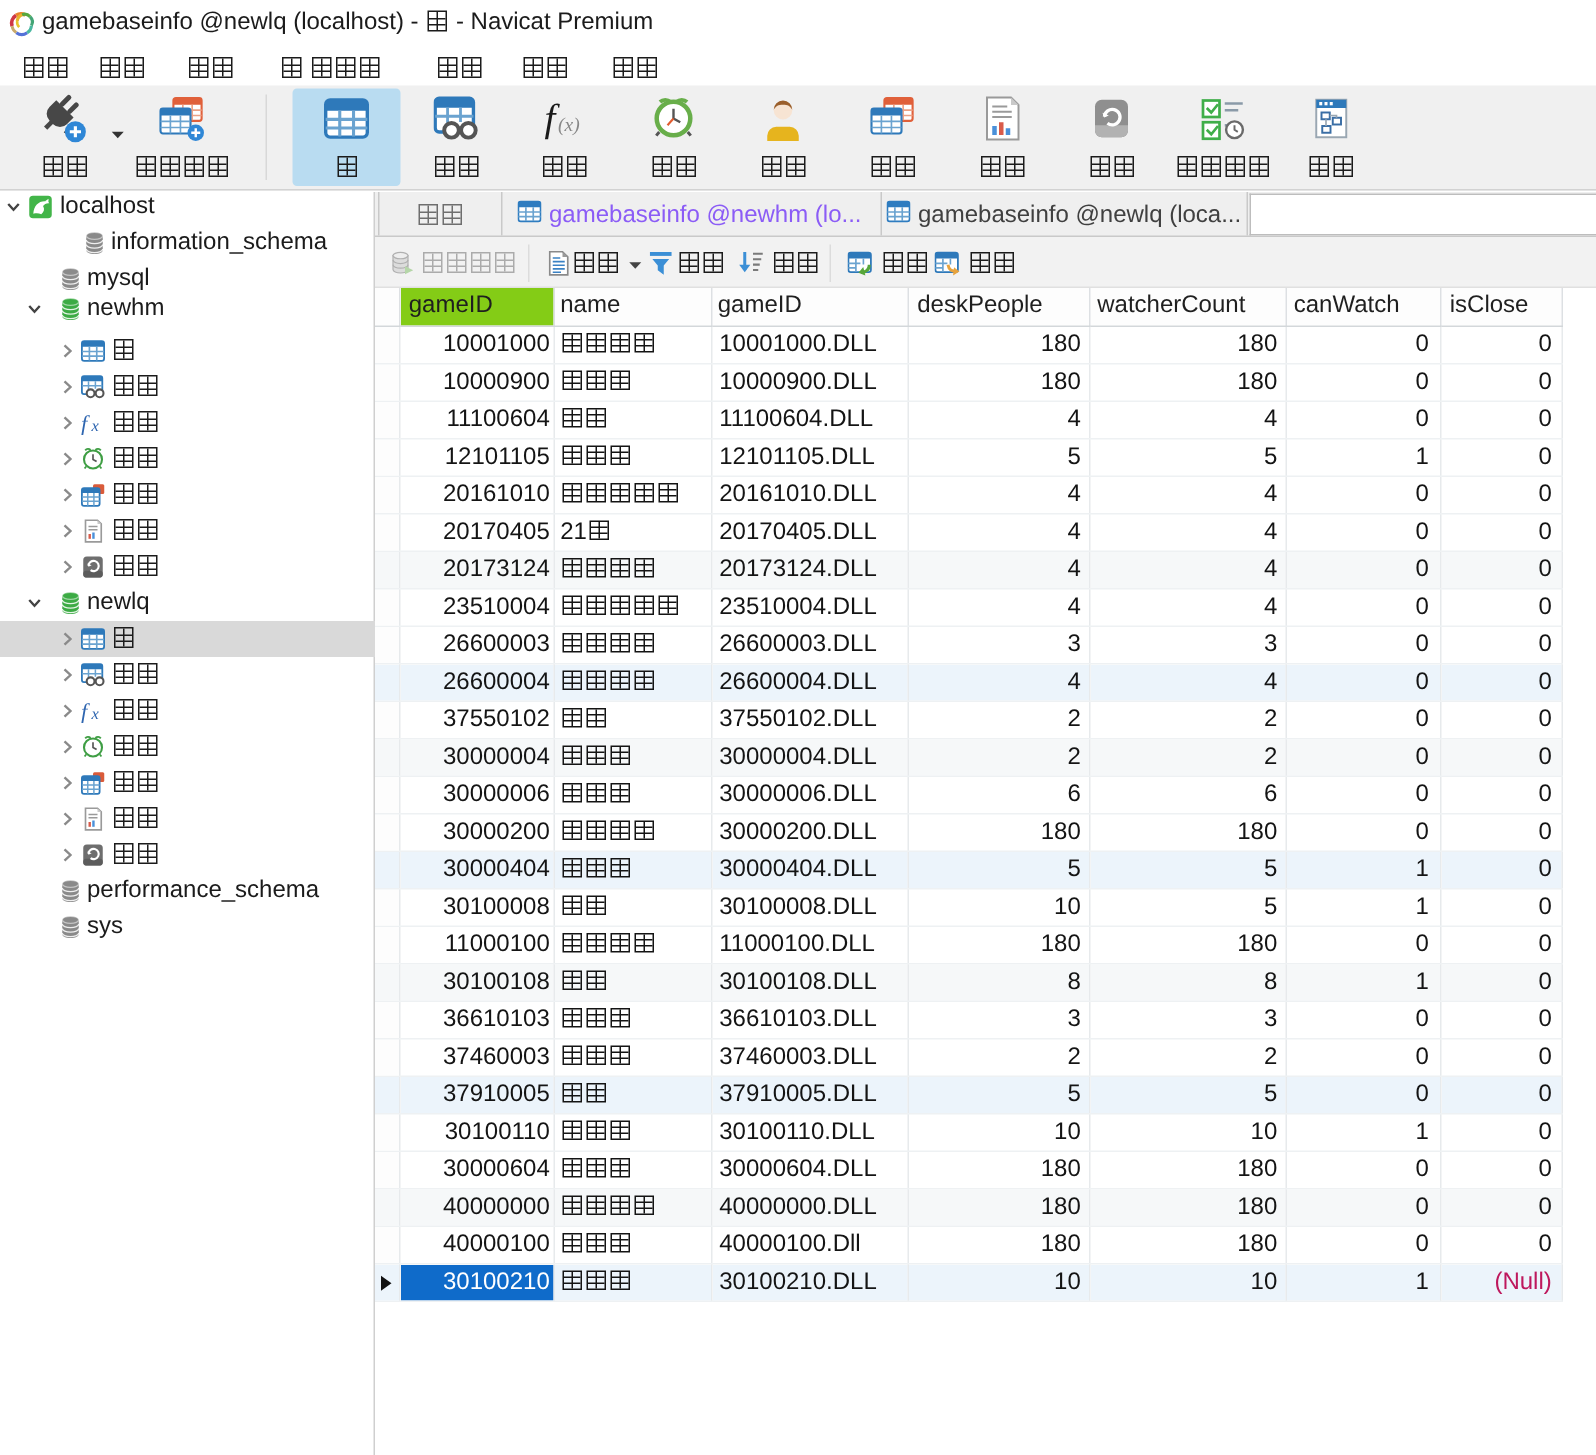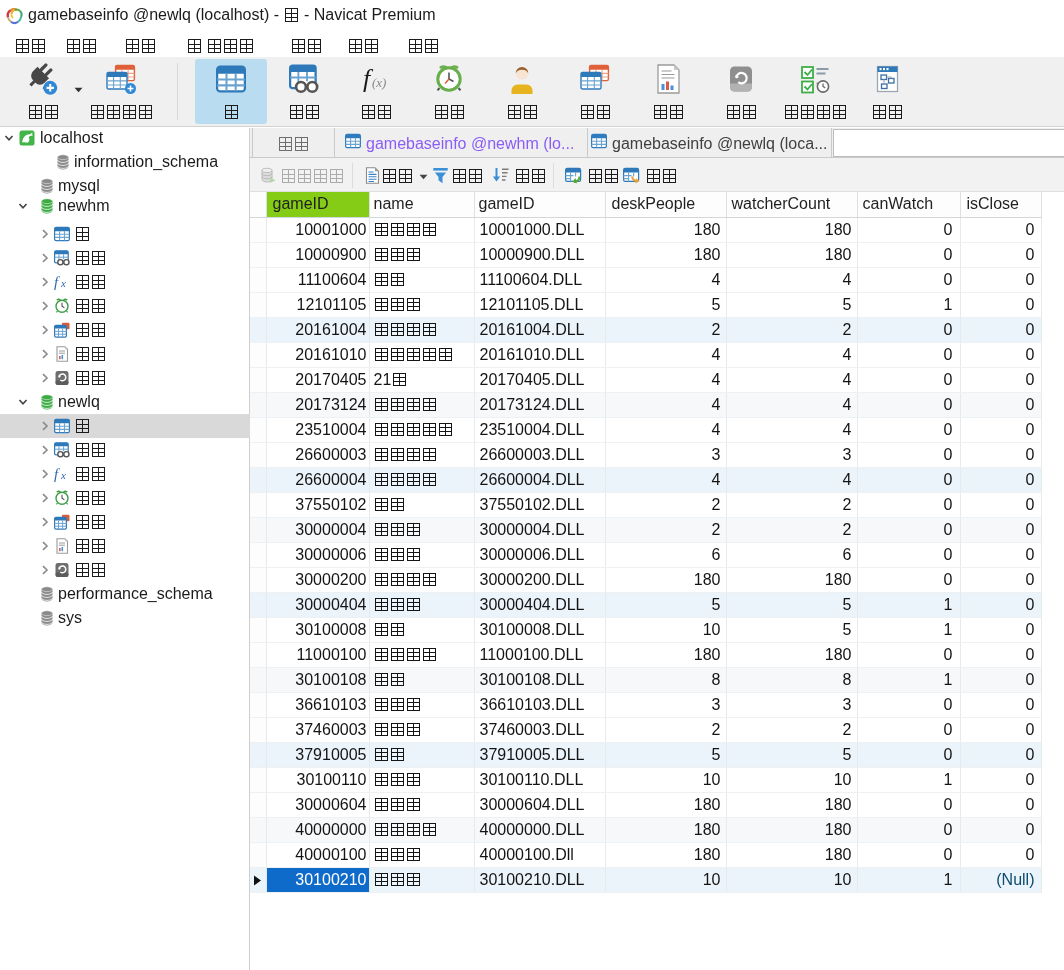--- a/index.html
+++ b/index.html
@@ -465,21 +465,21 @@
 #grid th.sel{background:#84cc16}
 #grid th.s0{padding:0}
 #grid td{border-right:1px solid #e7eaec;border-bottom:1px solid #eef1f3;background:#fff;color:#141414}
 #grid td.n{text-align:right}
 #grid td.t{text-align:left;padding-left:4px}
 #grid tr.sh td{background:#ecf4fb}
 #grid tr.gr td{background:#f6f8f9}
 #grid td.p1{padding-right:2px}#grid td.p4{padding-right:5px}#grid td.p5{padding-right:5px}#grid td.p6{padding-right:7px}#grid td.p7{padding-right:6px}
 #grid td.selcell{background:#0f6bca !important;color:#fff}
 #grid td.s0{background:#fdfdfd;position:relative}
-#grid td.nul{color:#0c4a6e}
+#grid td.nul{color:#be185d}
 </style>
 <table id="grid">
     <colgroup>
       <col class="c0">
       <col class="c1">
       <col class="c2">
       <col class="c3">
       <col class="c4">
       <col class="c5">
       <col class="c6">
@@ -529,30 +529,20 @@
 <tr>
         <td class="s0"></td>
         <td class="n p1">12101105</td>
         <td class="t"><i class="c"></i><i class="c"></i><i class="c"></i></td>
         <td class="t" style="padding-left:5px">12101105.DLL</td>
         <td class="n p4">5</td>
         <td class="n p5">5</td>
         <td class="n p6">1</td>
         <td class="n p7">0</td>
       </tr>
-<tr class="sh">
-        <td class="s0"></td>
-        <td class="n p1">20161004</td>
-        <td class="t"><i class="c"></i><i class="c"></i><i class="c"></i><i class="c"></i></td>
-        <td class="t" style="padding-left:5px">20161004.DLL</td>
-        <td class="n p4">2</td>
-        <td class="n p5">2</td>
-        <td class="n p6">0</td>
-        <td class="n p7">0</td>
-      </tr>
 <tr>
         <td class="s0"></td>
         <td class="n p1">20161010</td>
         <td class="t"><i class="c"></i><i class="c"></i><i class="c"></i><i class="c"></i><i class="c"></i></td>
         <td class="t" style="padding-left:5px">20161010.DLL</td>
         <td class="n p4">4</td>
         <td class="n p5">4</td>
         <td class="n p6">0</td>
         <td class="n p7">0</td>
       </tr>

